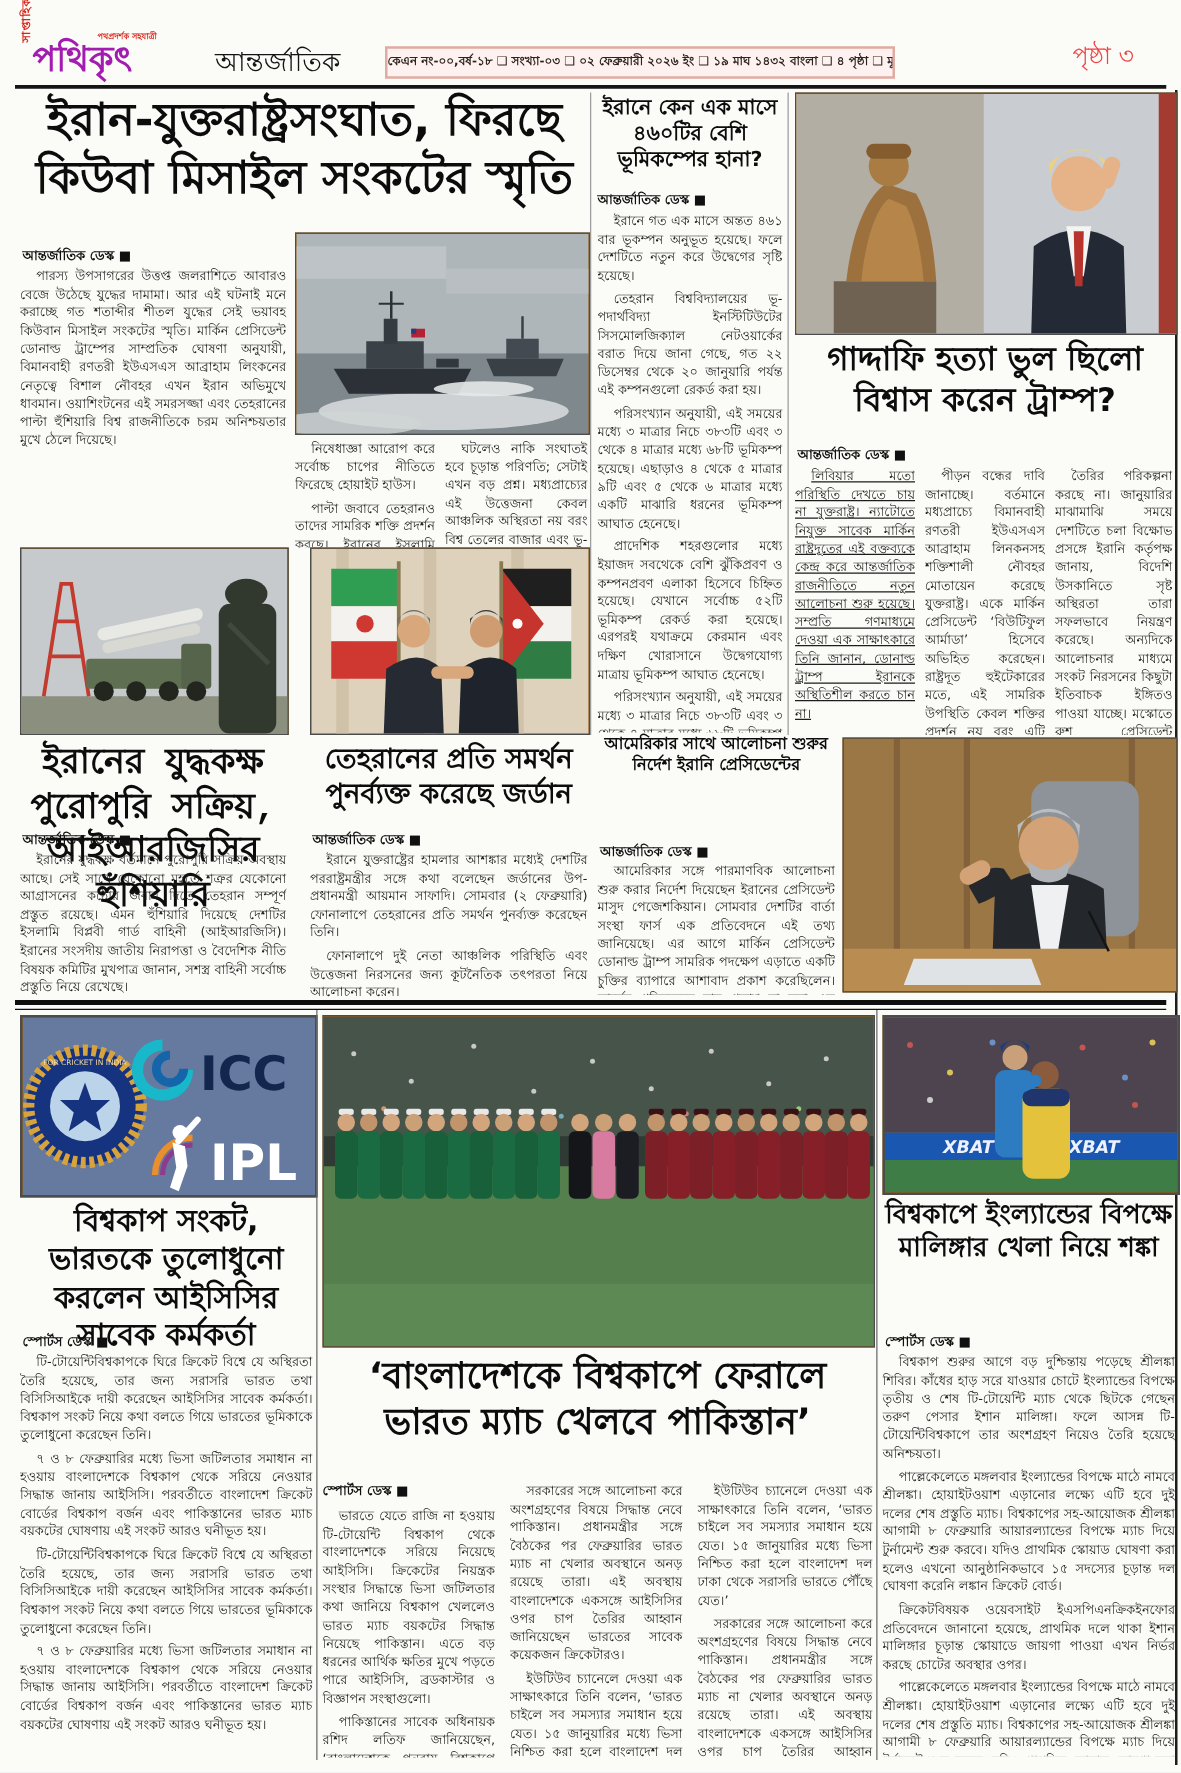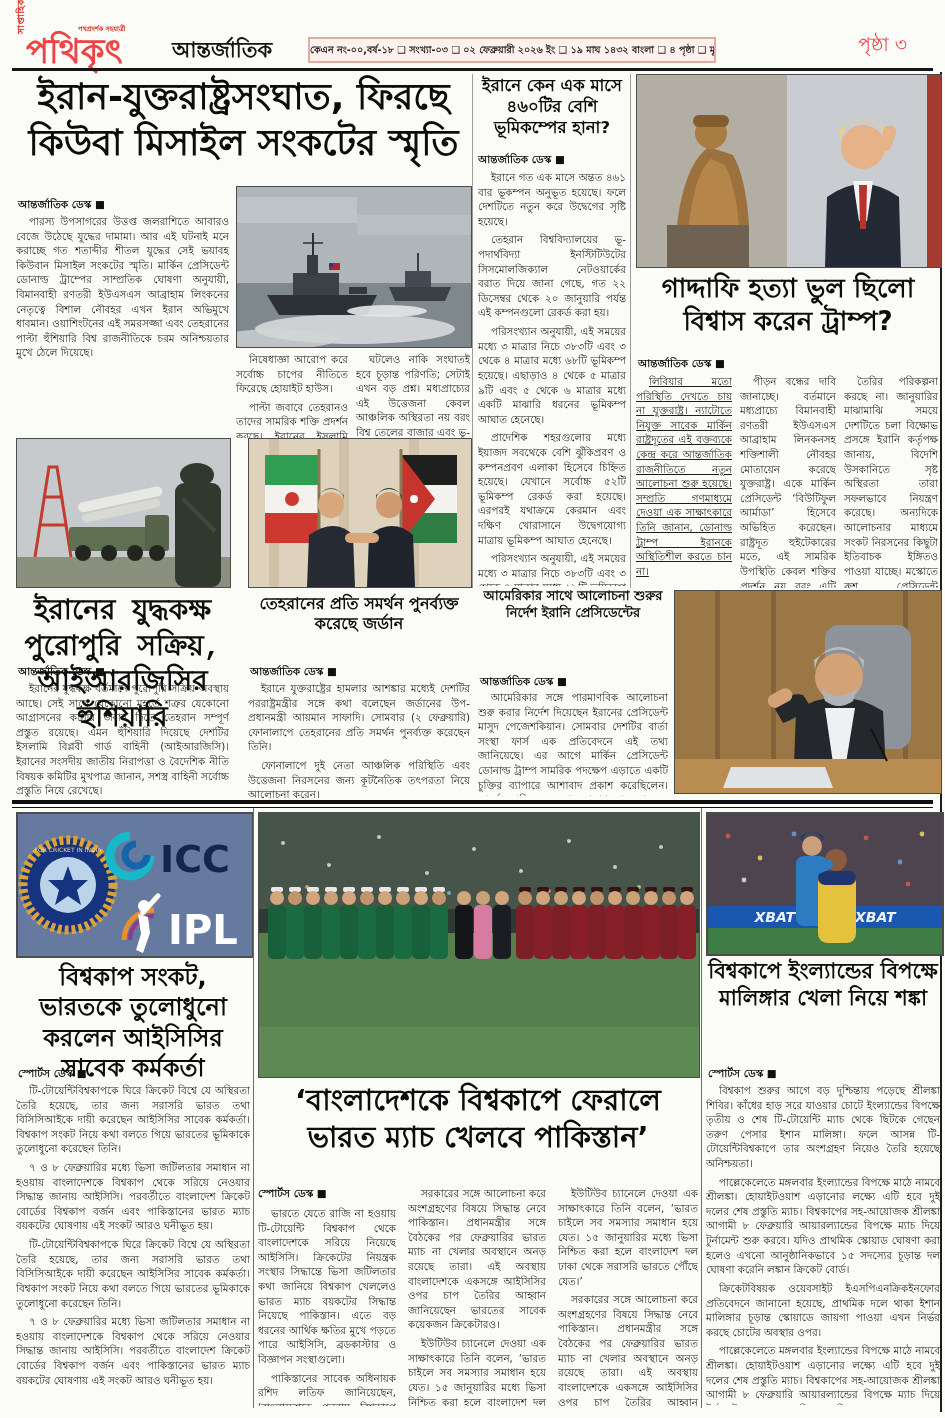--- a/index.html
+++ b/index.html
@@ -1,23 +1,23 @@
 <!DOCTYPE html>
 <html><head>
 <meta charset="utf-8">
 <style>
   html,body{margin:0;padding:0;background:#e9eae7;}
   .sheet{position:relative;width:945px;height:1418px;margin:0 auto;background:#fbfbf8;
          font-family:"DejaVu Sans","Liberation Sans",sans-serif;overflow:hidden;}
   
   .mast-vert{position:absolute;left:14px;top:34px;font-size:9px;font-weight:bold;color:#d7261a;
              transform:rotate(-90deg);transform-origin:left top;letter-spacing:1px;white-space:nowrap;}
-  .mast-name{position:absolute;left:26px;top:34px;font-size:34px;font-weight:bold;color:#ef4444;line-height:1;}
+  .mast-name{position:absolute;left:26px;top:34px;font-size:28px;font-weight:bold;color:#a21caf;line-height:1;}
   .mast-tag{position:absolute;left:78px;top:24px;font-size:6.5px;color:#d7261a;font-weight:bold;}
-  .mast-section{position:absolute;left:172px;top:34px;font-size:21px;font-weight:700;color:#141414;}
+  .mast-section{position:absolute;left:172px;top:34px;font-size:21px;font-weight:400;color:#141414;}
   .mast-issue{position:absolute;left:308px;top:37px;width:404px;height:22px;border:2px solid #e0aba2;
               background:#fdf2ef;color:#30211f;font-size:9.6px;font-weight:bold;line-height:22px;
               text-align:center;white-space:nowrap;overflow:hidden;}
   .mast-page{position:absolute;left:858px;top:30px;font-size:19px;color:#ef4444;}
   .mast-rule{position:absolute;left:12px;top:68px;width:921px;height:3px;background:#161616;}
   .edge{position:absolute;right:3px;top:72px;height:1340px;width:2px;background:#1d1d1d;}
   
   .hl{position:absolute;font-weight:bold;text-align:center;color:#0c0c0c;line-height:1.27;}
   .by{position:absolute;font-size:10.5px;font-weight:bold;color:#101010;}
   .byin{font-size:10.5px;font-weight:bold;color:#101010;margin:0 0 5px;}
@@ -187,21 +187,21 @@
         <path d="M58,148 L60,96 Q86,78 104,96 L106,148 Z" fill="#262b33"></path>
         <circle cx="82" cy="66" r="13" fill="#d8a77c"></circle>
         <path d="M69,62 a13,13 0 0 1 26,0 l0,-6 q-13,-12 -26,0 Z" fill="#6f6a66"></path>
         <path d="M118,148 L120,96 Q144,78 164,96 L166,148 Z" fill="#1f242c"></path>
         <circle cx="140" cy="66" r="13" fill="#cf9c72"></circle>
         <path d="M127,62 a13,13 0 0 1 26,0 l0,-6 q-13,-12 -26,0 Z" fill="#3c3a38"></path>
         <rect x="96" y="94" width="34" height="10" rx="5" fill="#d8a77c"></rect>
       </g>
     </svg>
   </div>
-  <div class="hl" style="left:248px;top:594px;width:222px;font-size:16px;">তেহরানের প্রতি সমর্থন পুনর্ব্যক্ত করেছে জর্ডান</div>
+  <div class="hl" style="left:248px;top:594px;width:222px;font-size:22px;">তেহরানের প্রতি সমর্থন পুনর্ব্যক্ত করেছে জর্ডান</div>
   <div class="by" style="left:250px;top:664px;">আন্তর্জাতিক ডেস্ক ■</div>
   <div class="tx" style="left:248px;top:681px;width:222px;height:117px;">
     <p>ইরানে যুক্তরাষ্ট্রের হামলার আশঙ্কার মধ্যেই দেশটির পররাষ্ট্রমন্ত্রীর সঙ্গে কথা বলেছেন জর্ডানের উপ-প্রধানমন্ত্রী আয়মান সাফাদি। সোমবার (২ ফেব্রুয়ারি) ফোনালাপে তেহরানের প্রতি সমর্থন পুনর্ব্যক্ত করেছেন তিনি।</p>
     <p>ফোনালাপে দুই নেতা আঞ্চলিক পরিস্থিতি এবং উত্তেজনা নিরসনের জন্য কূটনৈতিক তৎপরতা নিয়ে আলোচনা করেন।</p>
   </div>
 
   <div class="hl" style="left:478px;top:588px;width:190px;font-size:13px;">আমেরিকার সাথে আলোচনা শুরুর নির্দেশ ইরানি প্রেসিডেন্টের</div>
   <div class="by" style="left:480px;top:674px;">আন্তর্জাতিক ডেস্ক ■</div>
   <div class="tx" style="left:478px;top:690px;width:190px;height:106px;">
     <p>আমেরিকার সঙ্গে পারমাণবিক আলোচনা শুরু করার নির্দেশ দিয়েছেন ইরানের প্রেসিডেন্ট মাসুদ পেজেশকিয়ান। সোমবার দেশটির বার্তা সংস্থা ফার্স এক প্রতিবেদনে এই তথ্য জানিয়েছে। এর আগে মার্কিন প্রেসিডেন্ট ডোনাল্ড ট্রাম্প সামরিক পদক্ষেপ এড়াতে একটি চুক্তির ব্যাপারে আশাবাদ প্রকাশ করেছিলেন। ফার্সের প্রতিবেদনে নাম প্রকাশ না করা এক সরকারি সূত্রের বরাত দিয়ে বলা হয়েছে, প্রেসিডেন্ট পেজেশকিয়ান যুক্তরাষ্ট্রের সঙ্গে আলোচনার দ্বার উন্মুক্ত করার নির্দেশ দিয়েছেন। সংস্থাটি আরও জানিয়েছে, ইরান ও যুক্তরাষ্ট্র পারমাণবিক ইস্যুতে আলোচনা করবে।</p>

